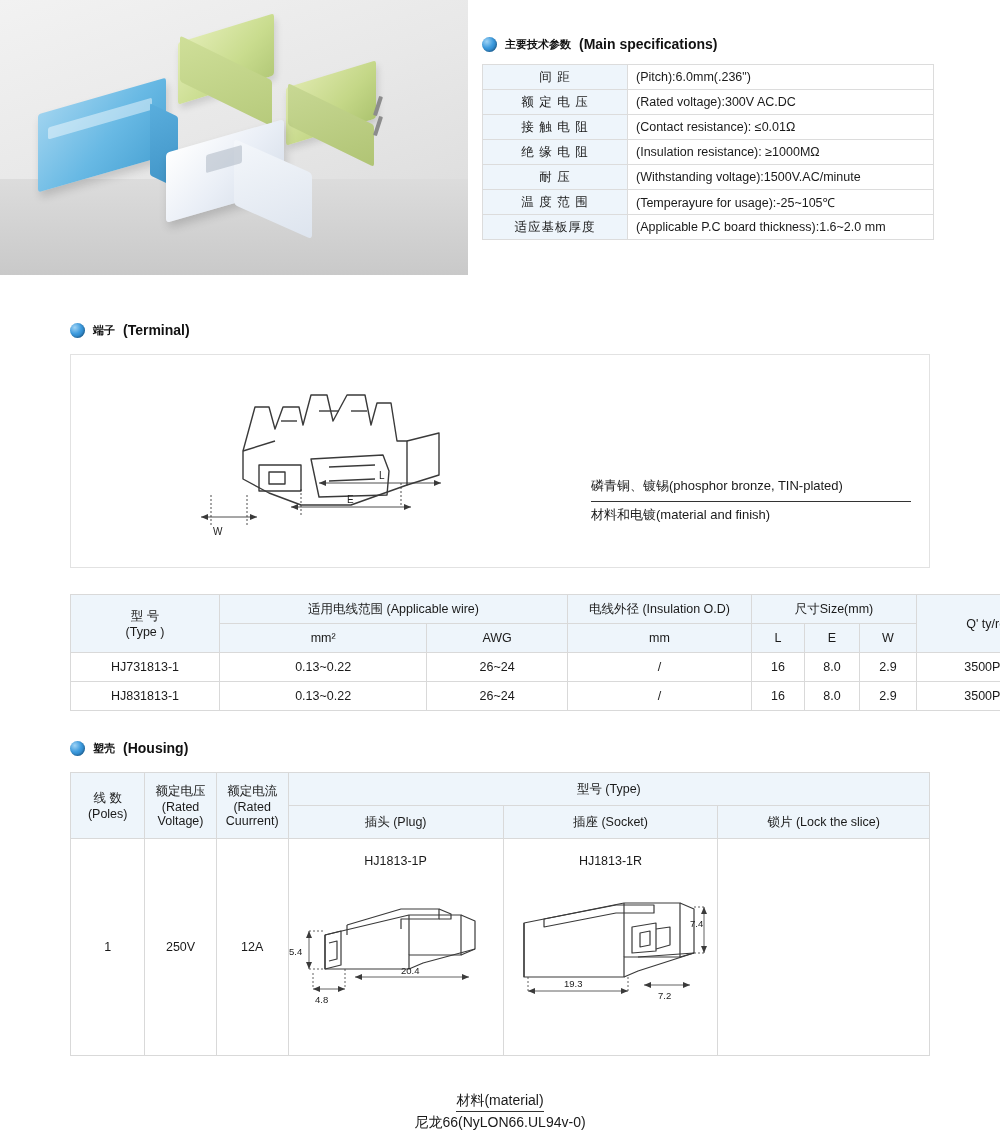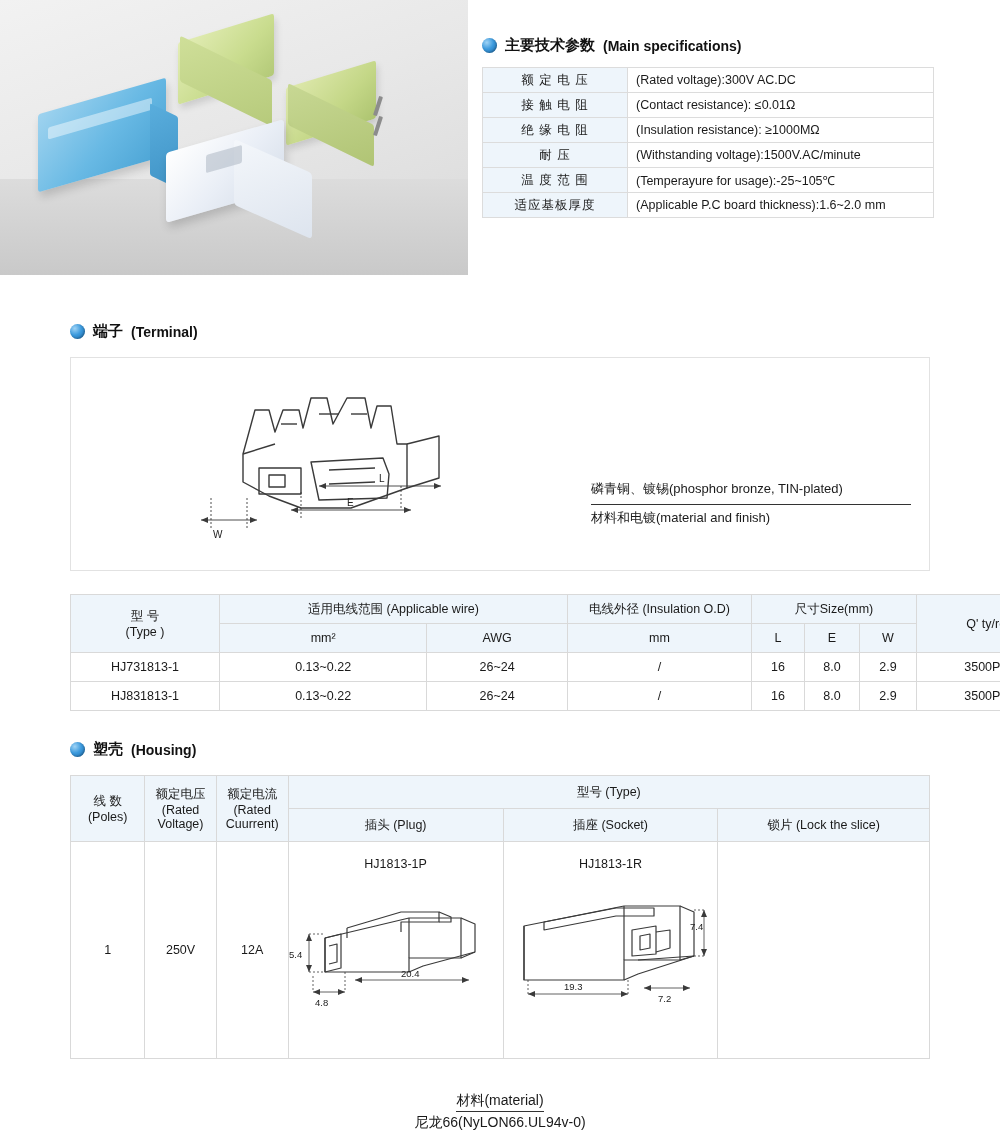--- a/index.html
+++ b/index.html
@@ -129,21 +129,21 @@
     font-weight: bold;
     color: #111;
   }
   .bullet {
     width: 15px; height: 15px;
     border-radius: 50%;
     background: radial-gradient(circle at 32% 30%, #9fd3f5 0%, #3c9add 45%, #1d6fb0 100%);
     box-shadow: inset -1px -1px 2px rgba(0,0,0,.25);
     flex: 0 0 auto;
   }
-  .sec-head .cn { font-size: 15px; }
+  .sec-head .cn { font-size: 11px; }
   .sec-head .en { font-size: 14px; font-weight: bold; }
 
   
   .spec-wrap {
     position: absolute;
     left: 482px;
     top: 36px;
     width: 452px;
   }
   .spec-head { margin-bottom: 12px; }
@@ -278,20 +278,24 @@
 </div>
 
 <div class="spec-wrap">
   <div class="sec-head spec-head">
     <span class="bullet"></span>
     <span class="cn">主要技术参数</span>
     <span class="en">(Main specifications)</span>
   </div>
   <table class="spec">
     <tbody>
+      <tr>
+        <td class="k">间    距</td>
+        <td class="v">(Pitch):6.0mm(.236")</td>
+      </tr>
       <tr>
         <td class="k">额 定 电 压</td>
         <td class="v">(Rated voltage):300V AC.DC</td>
       </tr>
       <tr>
         <td class="k">接 触 电 阻</td>
         <td class="v">(Contact resistance):  ≤0.01Ω</td>
       </tr>
       <tr>
         <td class="k">绝 缘 电 阻</td>

